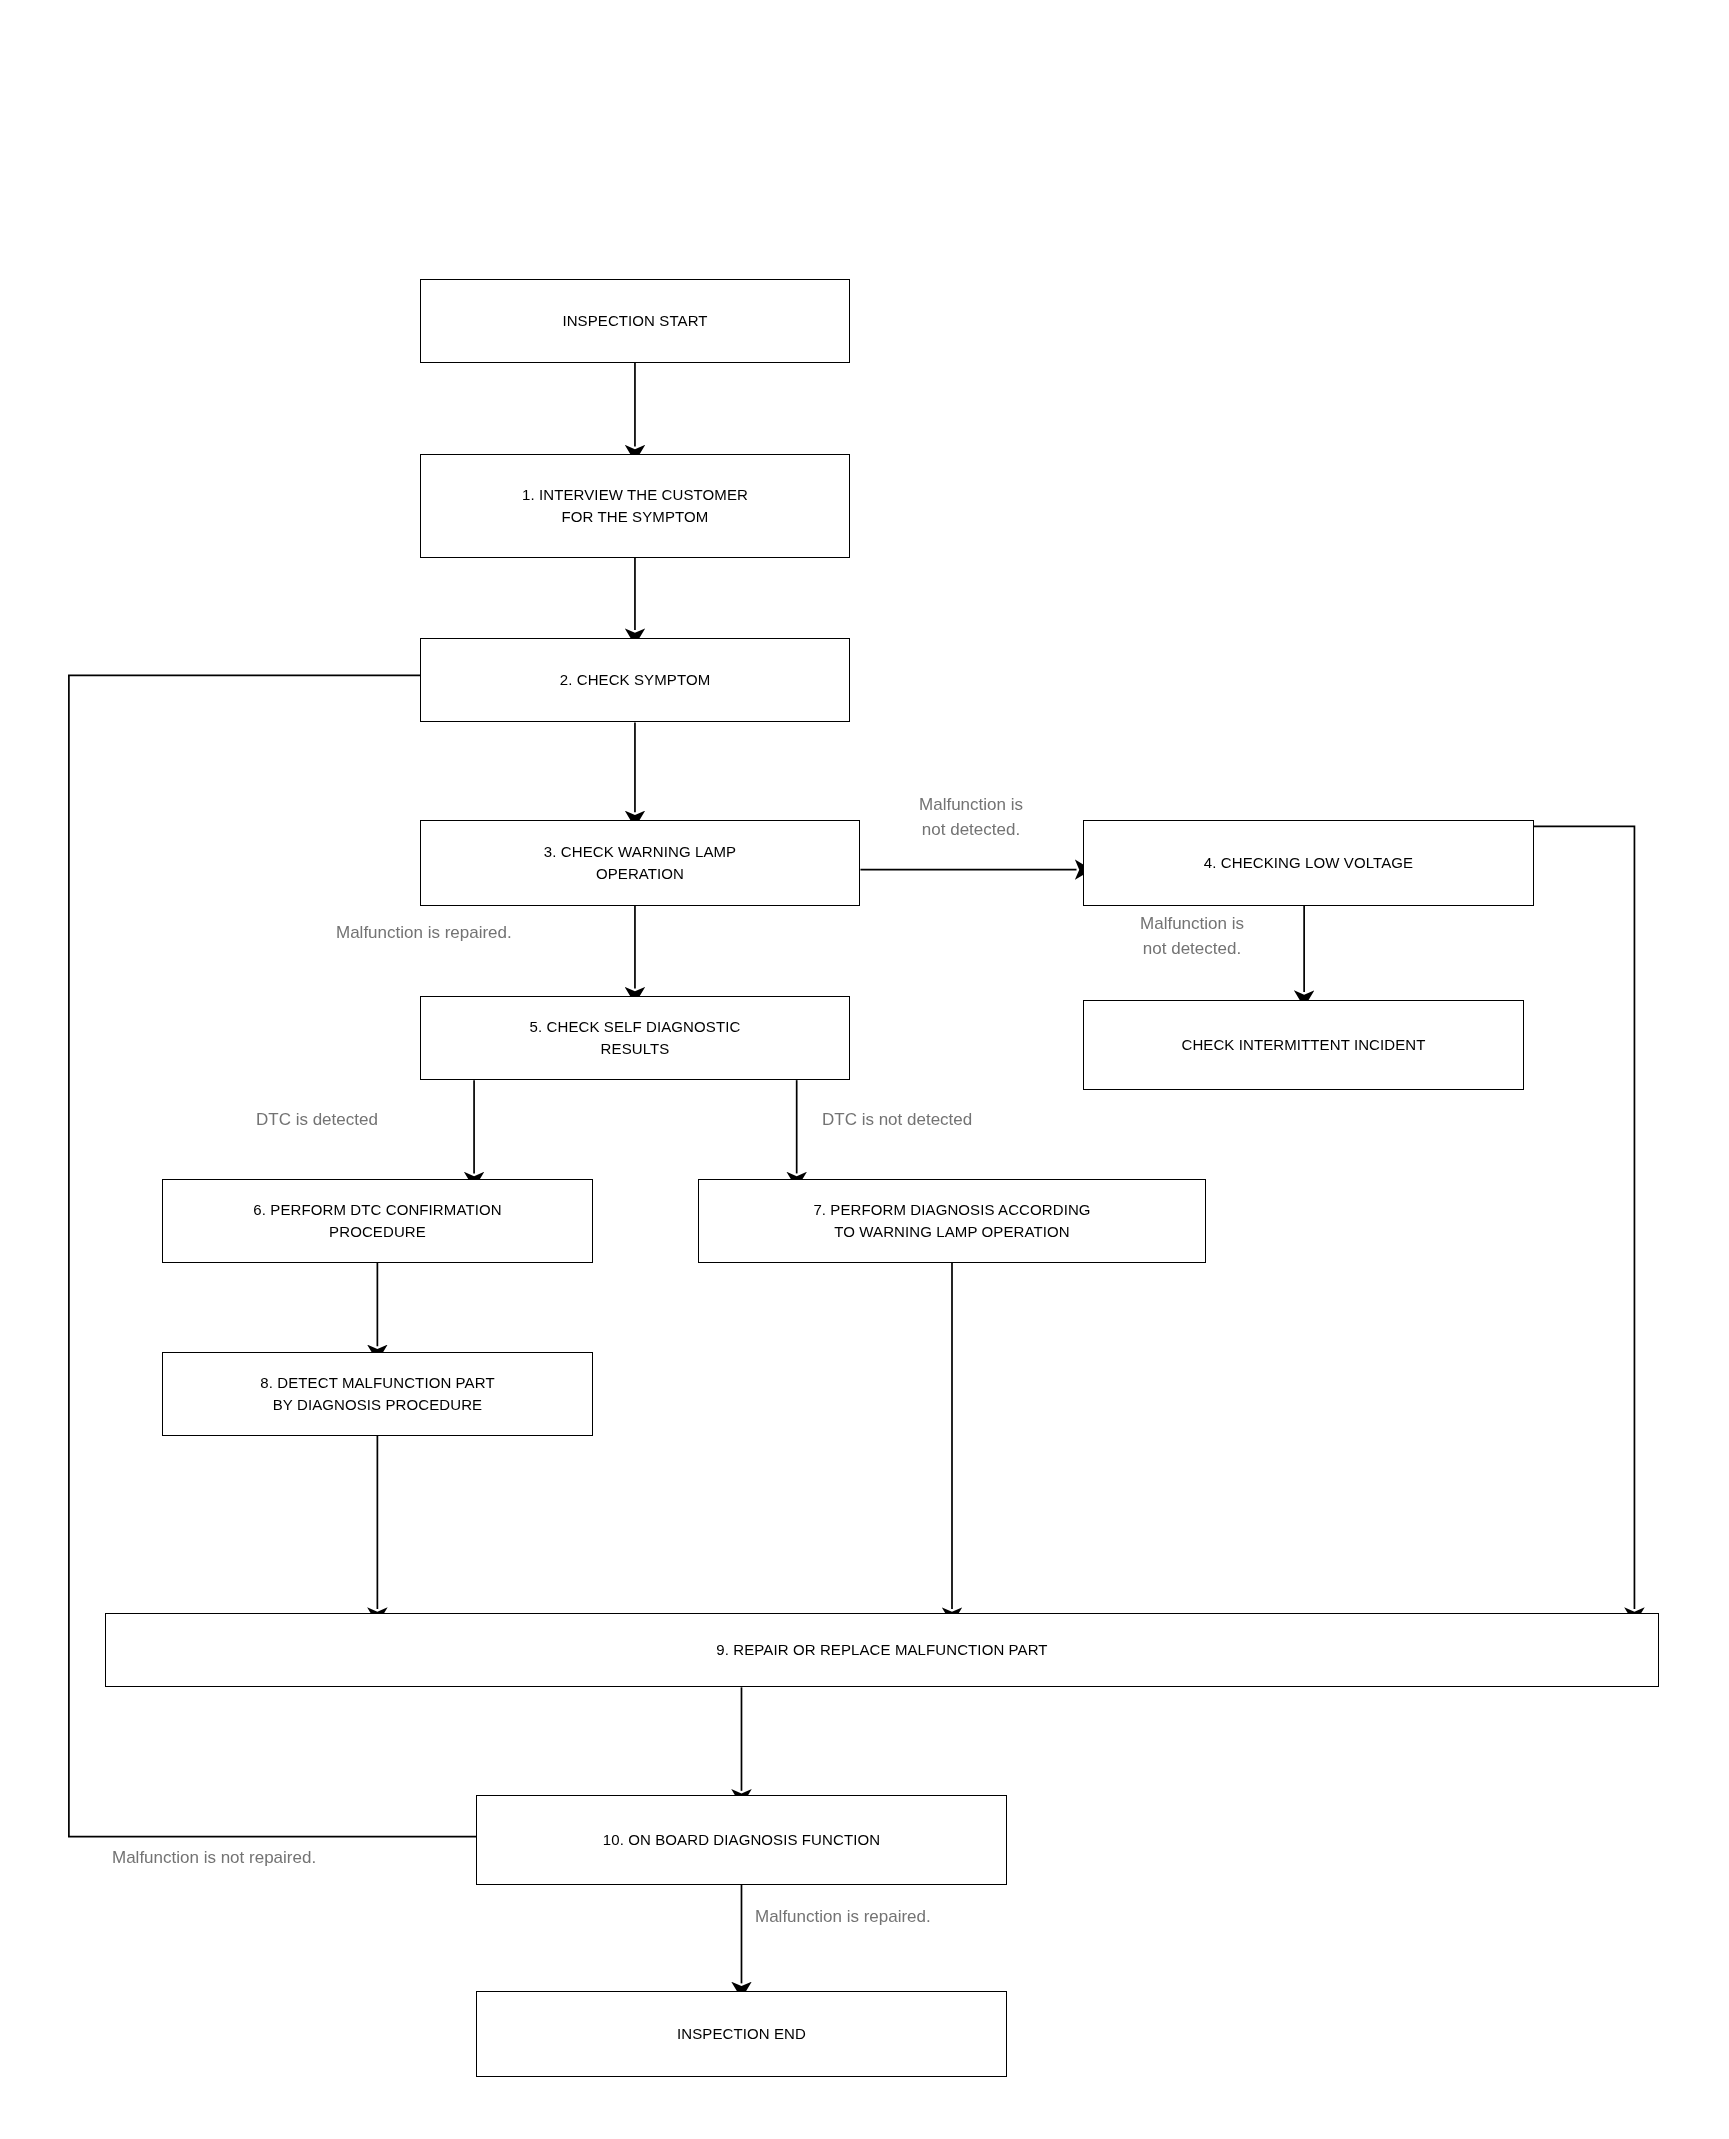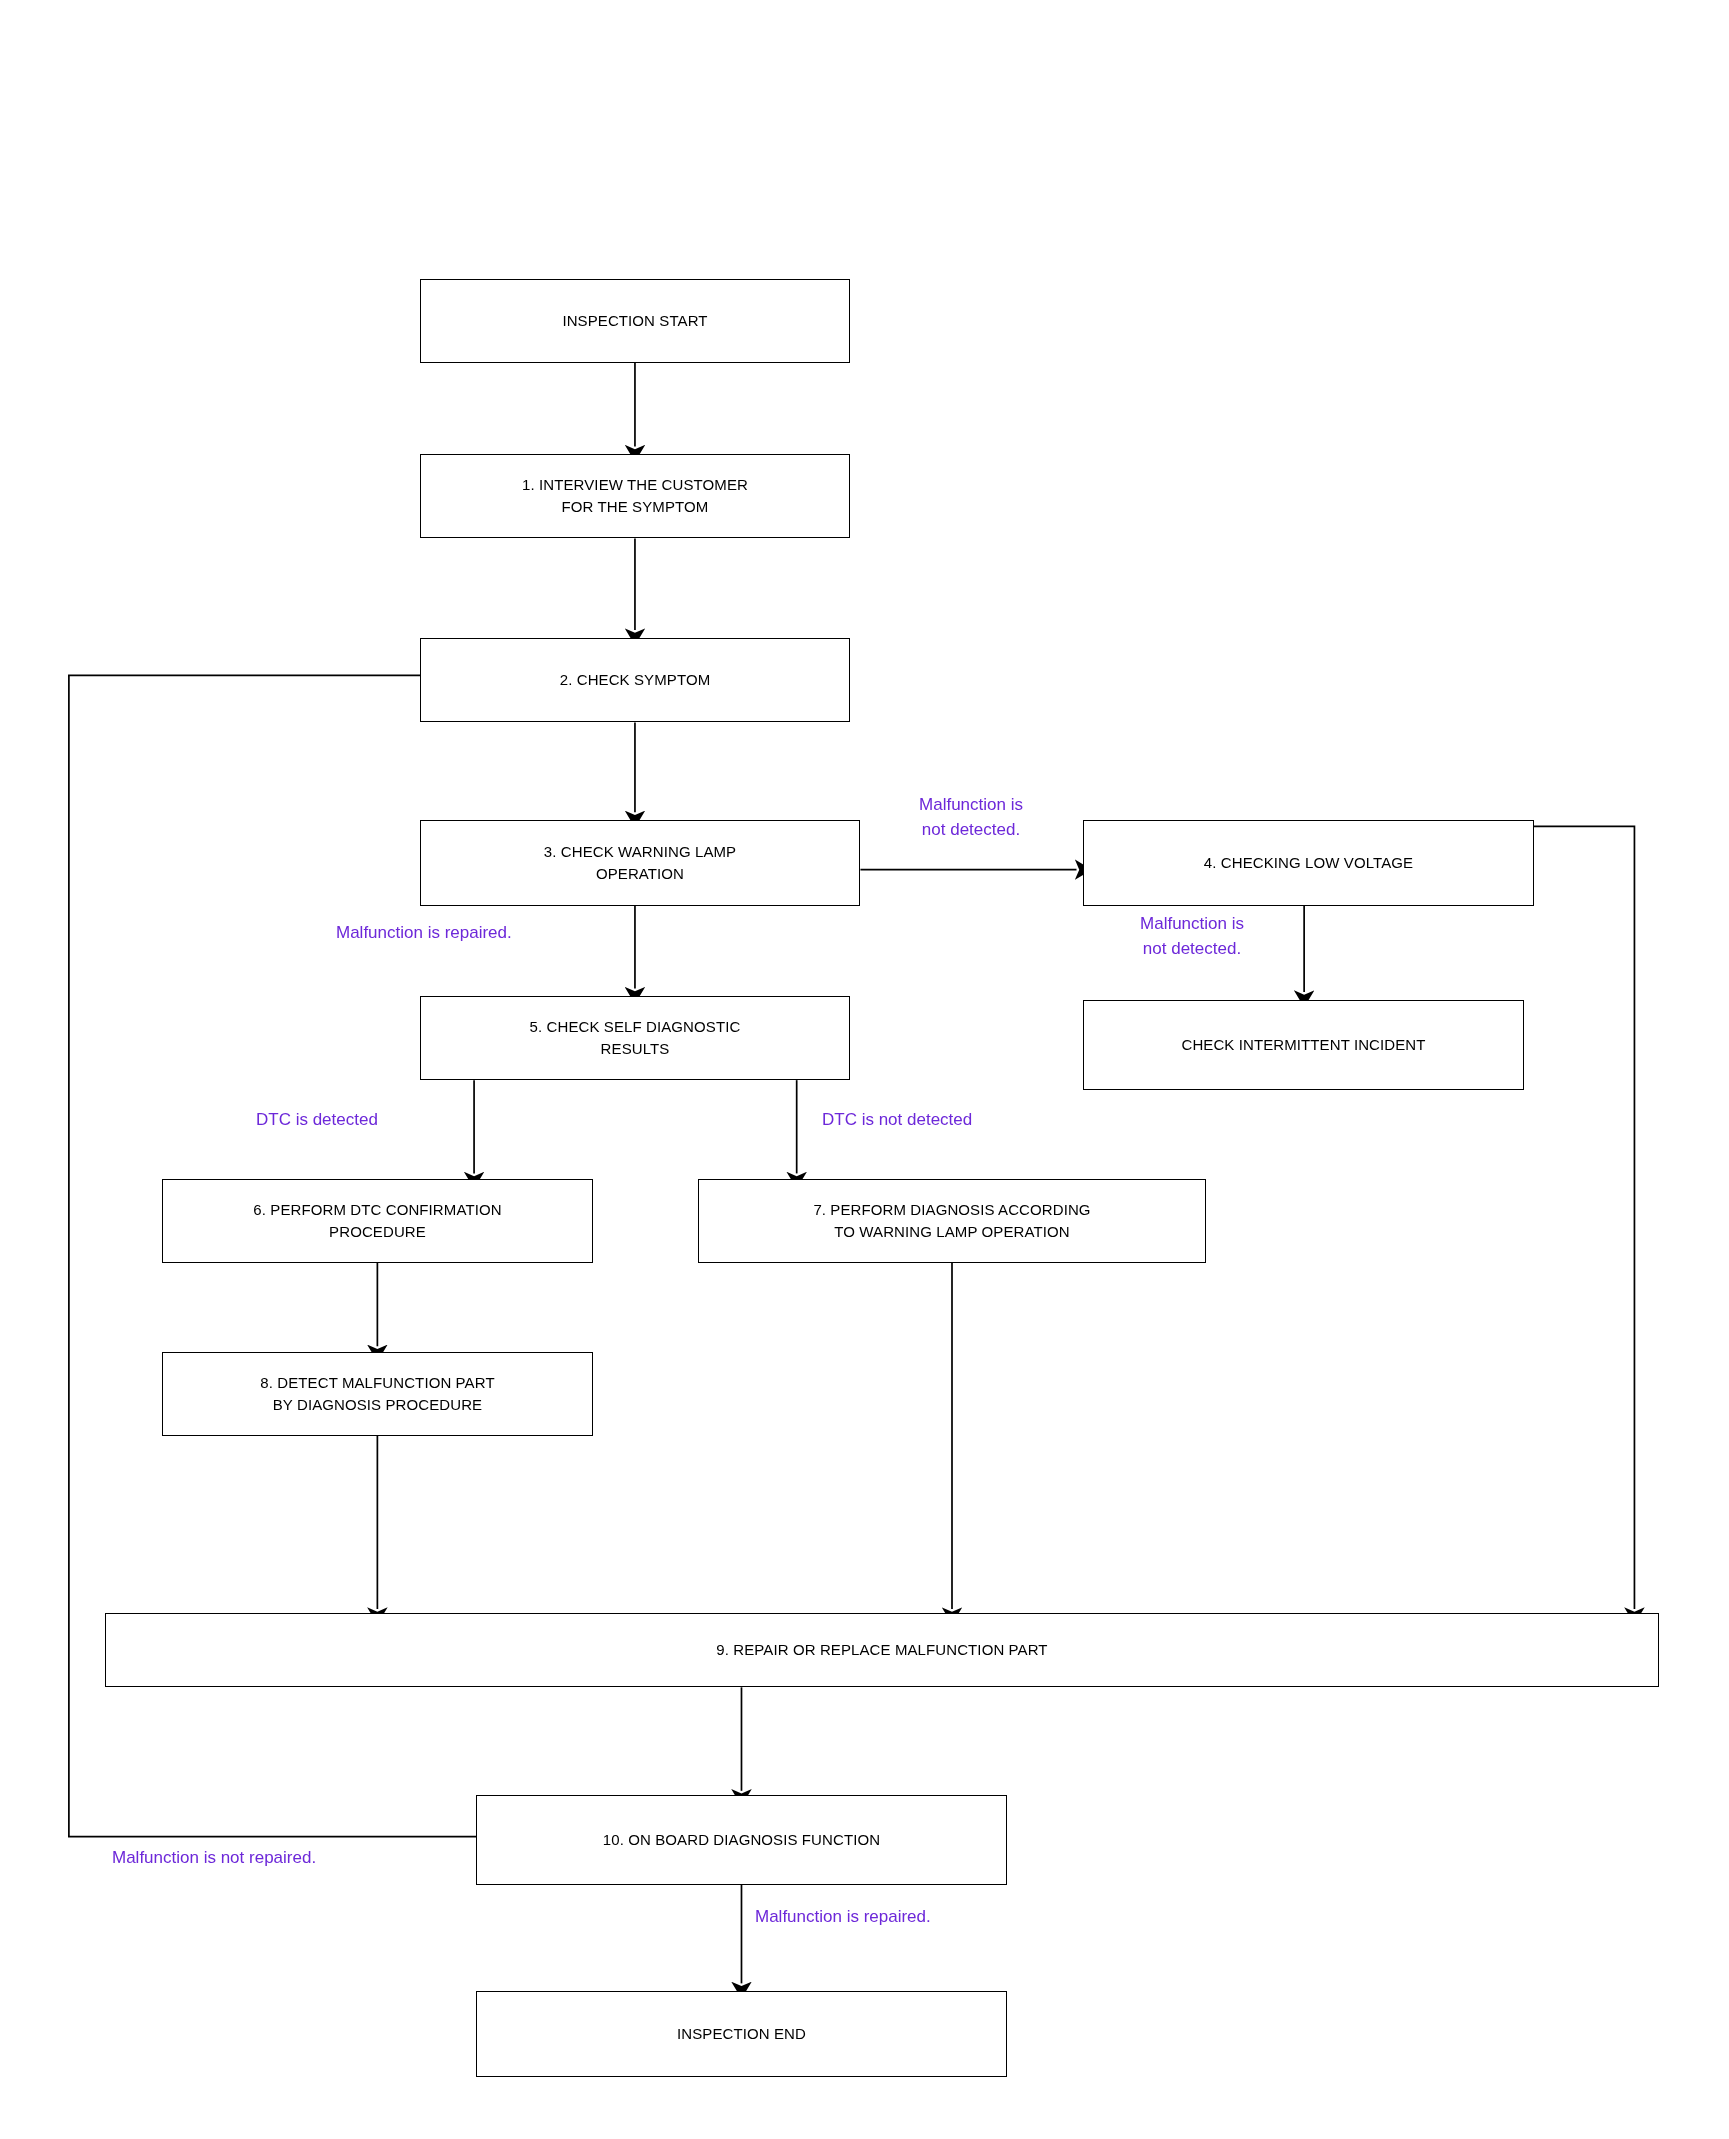--- a/index.html
+++ b/index.html
@@ -45,21 +45,21 @@
     letter-spacing: 0.1px;
     white-space: pre-line;
     padding: 0 4.3px;
   }
   .edge-label {
     position: absolute;
     font-size: 17px;
     line-height: 1.45;
     white-space: pre-line;
     text-align: left;
-    color: #6d28d9;
+    color: #737373;
   }
   .edge-label.center { text-align: center; }
 </style>
 </head>
 <body>
 
 <div id="flow-root">
 
   <svg class="flow-svg" viewBox="0 0 4041 5468">
     <defs>
@@ -97,21 +97,21 @@
       <line x1="1733" y1="3943" x2="1733" y2="4185" marker-end="url(#arrow)"></line>
 
       <path d="M1133,4292 L161,4292 L161,1578 L1459,1578" marker-end="url(#arrow)"></path>
 
       <line x1="1733" y1="4404" x2="1733" y2="4635" marker-end="url(#arrow)"></line>
     </g>
   </svg>
 
   <div class="node" style="left:420px; top:279px; width:430px; height:84px;">INSPECTION START</div>
 
-  <div class="node" style="left:420px; top:454px; width:430px; height:84px;">1. INTERVIEW THE CUSTOMER
+  <div class="node" style="left:420px; top:454px; width:430px; height:104px;">1. INTERVIEW THE CUSTOMER
 FOR THE SYMPTOM</div>
 
   <div class="node" style="left:420px; top:638px; width:430px; height:84px;">2. CHECK SYMPTOM</div>
 
   <div class="node" style="left:420px; top:820px; width:440px; height:86px;">3. CHECK WARNING LAMP
 OPERATION</div>
 
   <div class="node" style="left:1083px; top:820px; width:451px; height:86px;">4. CHECKING LOW VOLTAGE</div>
 
   <div class="node" style="left:1083px; top:1000px; width:441px; height:90px;">CHECK INTERMITTENT INCIDENT</div>

